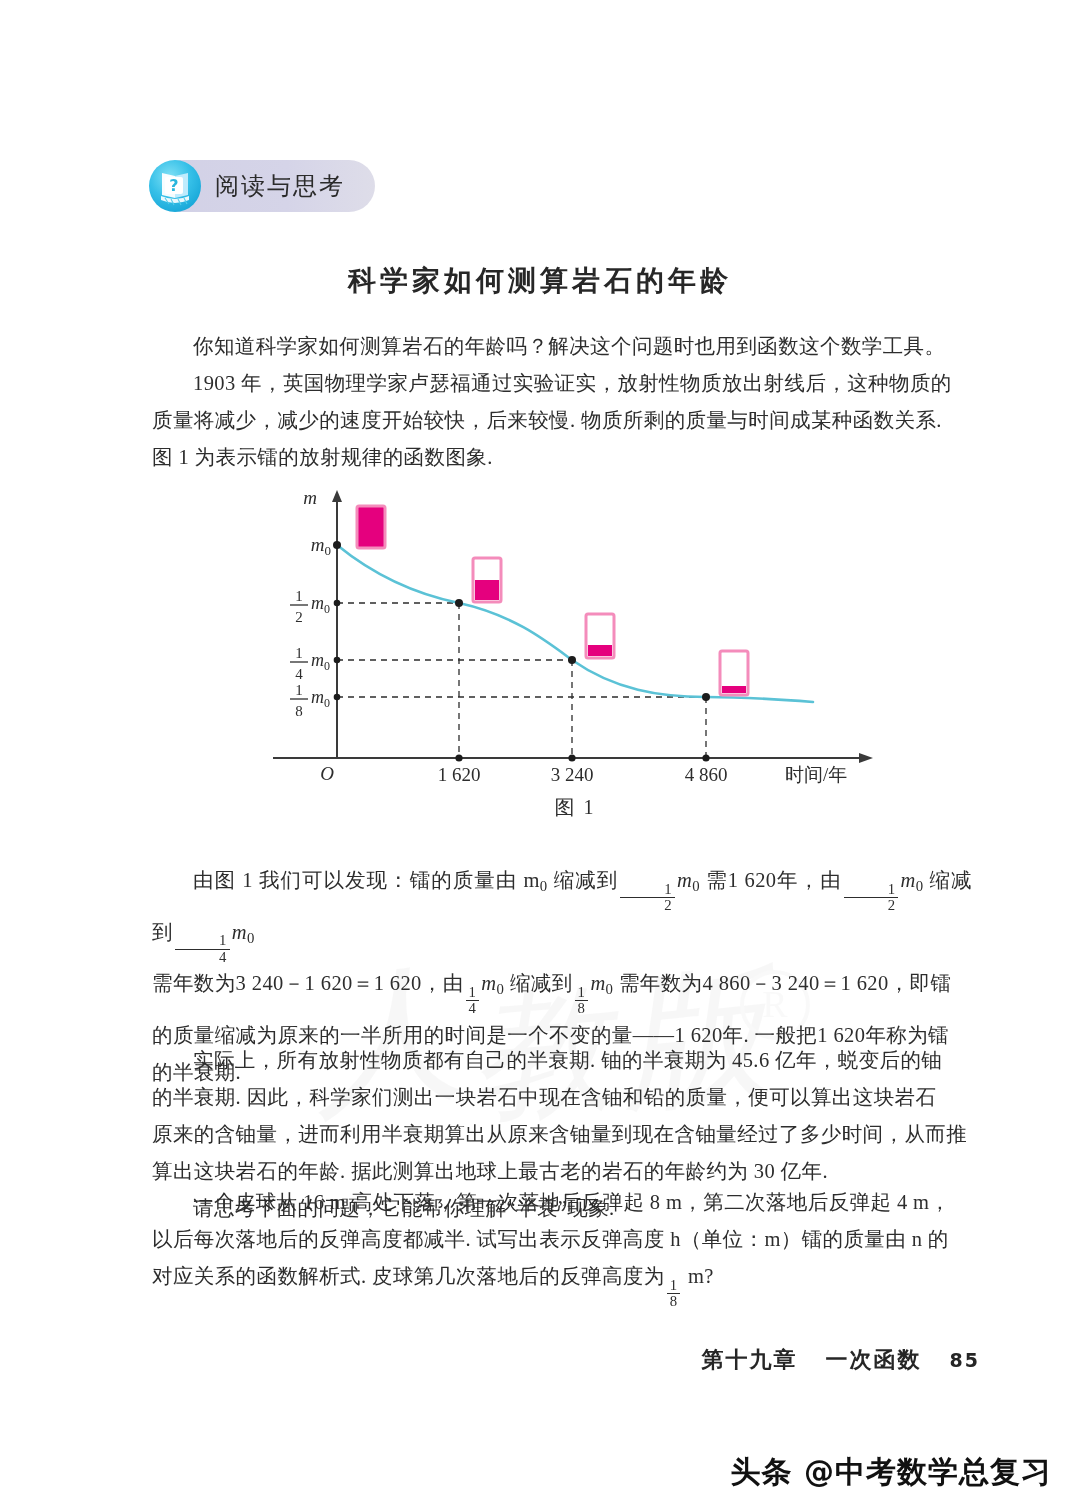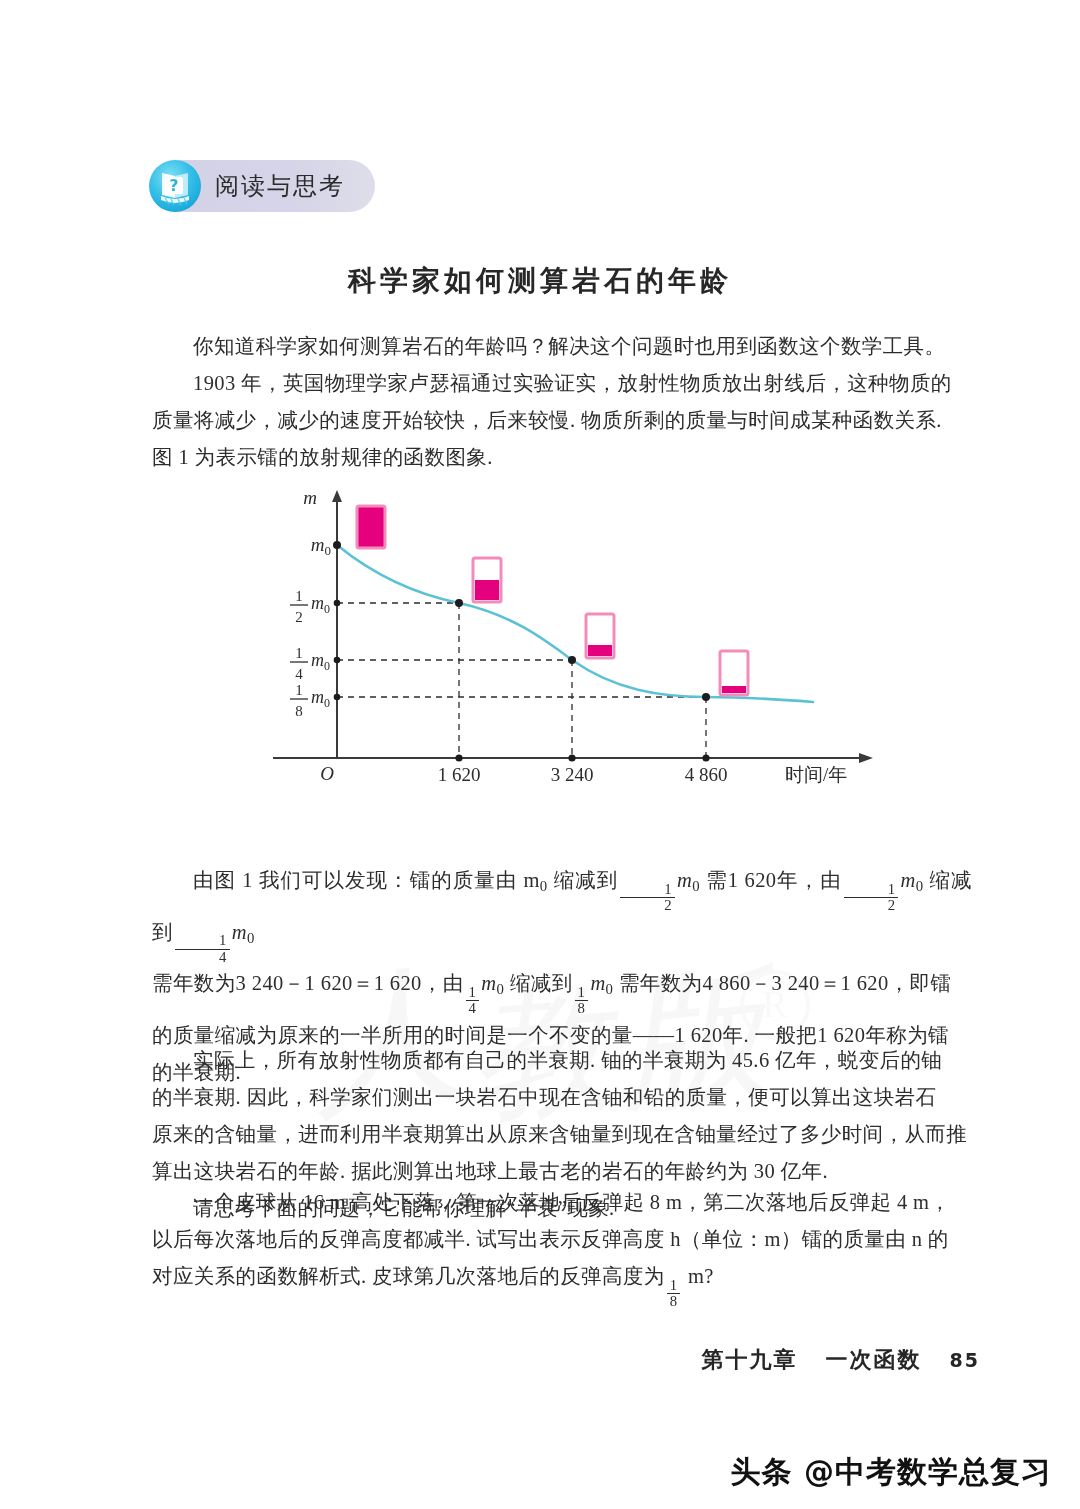--- a/index.html
+++ b/index.html
@@ -320,20 +320,21 @@
 
       <text x="62" y="292" font-size="19" font-style="italic" text-anchor="middle" font-family="Liberation Serif, serif" fill="#2d2d2d">O</text>
 
       <text x="194" y="293" font-size="19" text-anchor="middle" font-family="Liberation Serif, serif" fill="#2d2d2d">1 620</text>
       <text x="307" y="293" font-size="19" text-anchor="middle" font-family="Liberation Serif, serif" fill="#2d2d2d">3 240</text>
       <text x="441" y="293" font-size="19" text-anchor="middle" font-family="Liberation Serif, serif" fill="#2d2d2d">4 860</text>
 
       <text x="520" y="293" font-size="19" font-family="Liberation Serif, serif" fill="#2d2d2d">时间/年</text>
     </svg>
 
+    <div class="fig-caption">图 1</div>
   </div>
 
   <div class="body-block para2">
     <p class="indent"><span>由图 1 我们可以发现：镭的质量由 m</span><span class="sub">0</span><span> 缩减到</span><span class="frac">
           <span class="num">1</span>
           <span class="den">2</span>
         </span><span class="ital">m</span><span class="sub">0</span><span> 需1 620年，由</span><span class="frac">
           <span class="num">1</span>
           <span class="den">2</span>
         </span><span class="ital">m</span><span class="sub">0</span><span> 缩减到</span><span class="frac">

